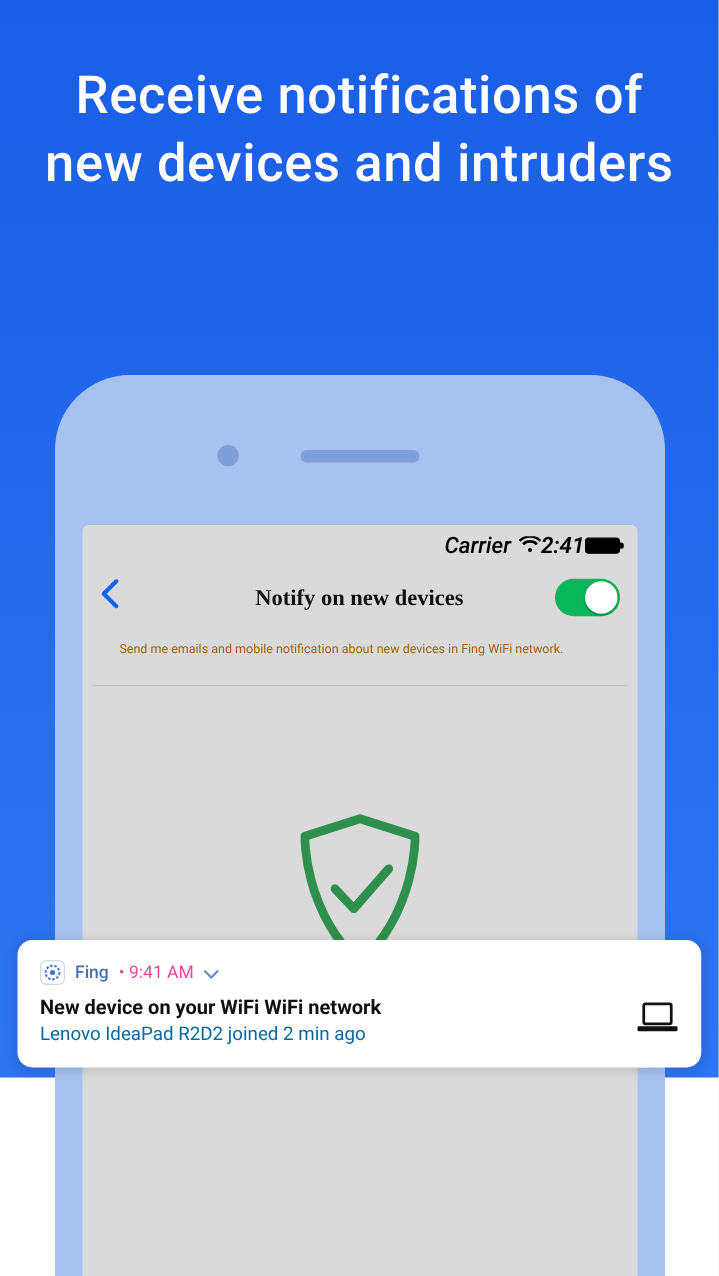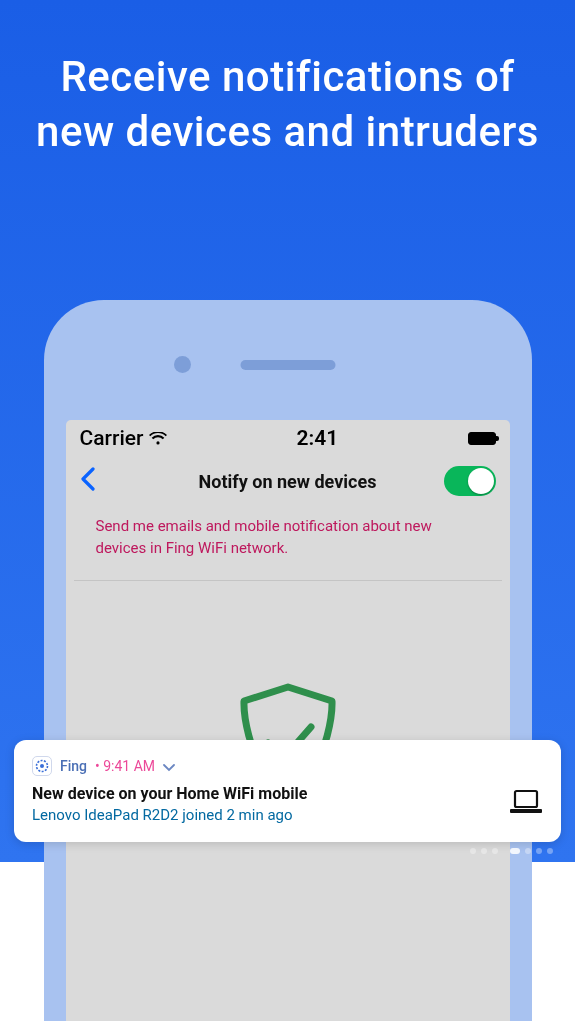--- a/index.html
+++ b/index.html
@@ -55,25 +55,26 @@
     left: 22px;
     right: 22px;
     bottom: 0;
     background: #dadada;
     border-radius: 5px 5px 0 0;
     overflow: hidden;
   }
   .status-bar {
     display: flex;
     align-items: center;
-    justify-content: space-between;
+    justify-content: flex-end;
     padding: 6px 14px;
-    font-size: 21px;
+    font-size: 18px;
     font-weight: 500;
     color: #000;
+    font-style: italic;
   }
   .status-left { display: flex; align-items: center; gap: 6px; }
   .status-center { font-weight: 600; }
   .battery {
     width: 28px;
     height: 13px;
     border: 1.5px solid #000;
     border-radius: 3px;
     position: relative;
     background: #000;
@@ -100,20 +101,21 @@
     font-weight: 300;
     line-height: 1;
   }
   .nav-title {
     position: absolute;
     left: 50%;
     transform: translateX(-50%);
     font-size: 18px;
     font-weight: 700;
     color: #111;
+    font-family: Liberation Serif, serif;
   }
   .toggle {
     margin-left: auto;
     width: 52px;
     height: 30px;
     background: #09b65a;
     border-radius: 30px;
     position: relative;
   }
   .toggle-knob {
@@ -121,36 +123,36 @@
     right: 2px;
     top: 2px;
     width: 26px;
     height: 26px;
     background: #fff;
     border-radius: 50%;
     box-shadow: 0 1px 2px rgba(0,0,0,0.3);
   }
   .description {
     padding: 6px 22px 20px 22px;
-    font-size: 15px;
-    color: #be185d;
+    font-size: 10px;
+    color: #a16207;
     line-height: 1.45;
     border-bottom: 1px solid #c4c4c4;
     margin: 0 8px;
   }
   .shield-wrap {
     display: flex;
     justify-content: center;
     margin-top: 100px;
   }
   .notification-card {
     position: absolute;
     left: 14px;
     right: 14px;
-    bottom: 20px;
+    bottom: 8px;
     background: #fff;
     border-radius: 12px;
     padding: 16px 18px 18px 18px;
     box-shadow: 0 2px 10px rgba(0,0,0,0.15);
   }
   .notif-header {
     display: flex;
     align-items: center;
     gap: 8px;
     margin-bottom: 8px;
@@ -258,21 +260,21 @@
       <span class="notif-app-name">Fing</span>
       <span class="notif-time">• <span>9:41 AM</span></span>
       <span class="notif-chevron">
         <svg width="12" height="8" viewBox="0 0 12 8">
             <path d="M1 1 L6 6 L11 1" stroke="#6b87c2" stroke-width="1.8" fill="none" stroke-linecap="round"></path>
           </svg>
       </span>
     </div>
     <div class="notif-body">
       <div>
-        <div class="notif-title">New device on your Home WiFi mobile</div>
+        <div class="notif-title">New device on your WiFi WiFi network</div>
         <div class="notif-subtitle">Lenovo IdeaPad R2D2 joined 2 min ago</div>
       </div>
       <span>
         <svg width="34" height="26" viewBox="0 0 34 26">
             <rect x="6" y="2" width="22" height="16" rx="1.5" fill="none" stroke="#111" stroke-width="2.2"></rect>
             <rect x="1" y="20" width="32" height="4" rx="1" fill="#111"></rect>
           </svg>
       </span>
     </div>
   </div>

